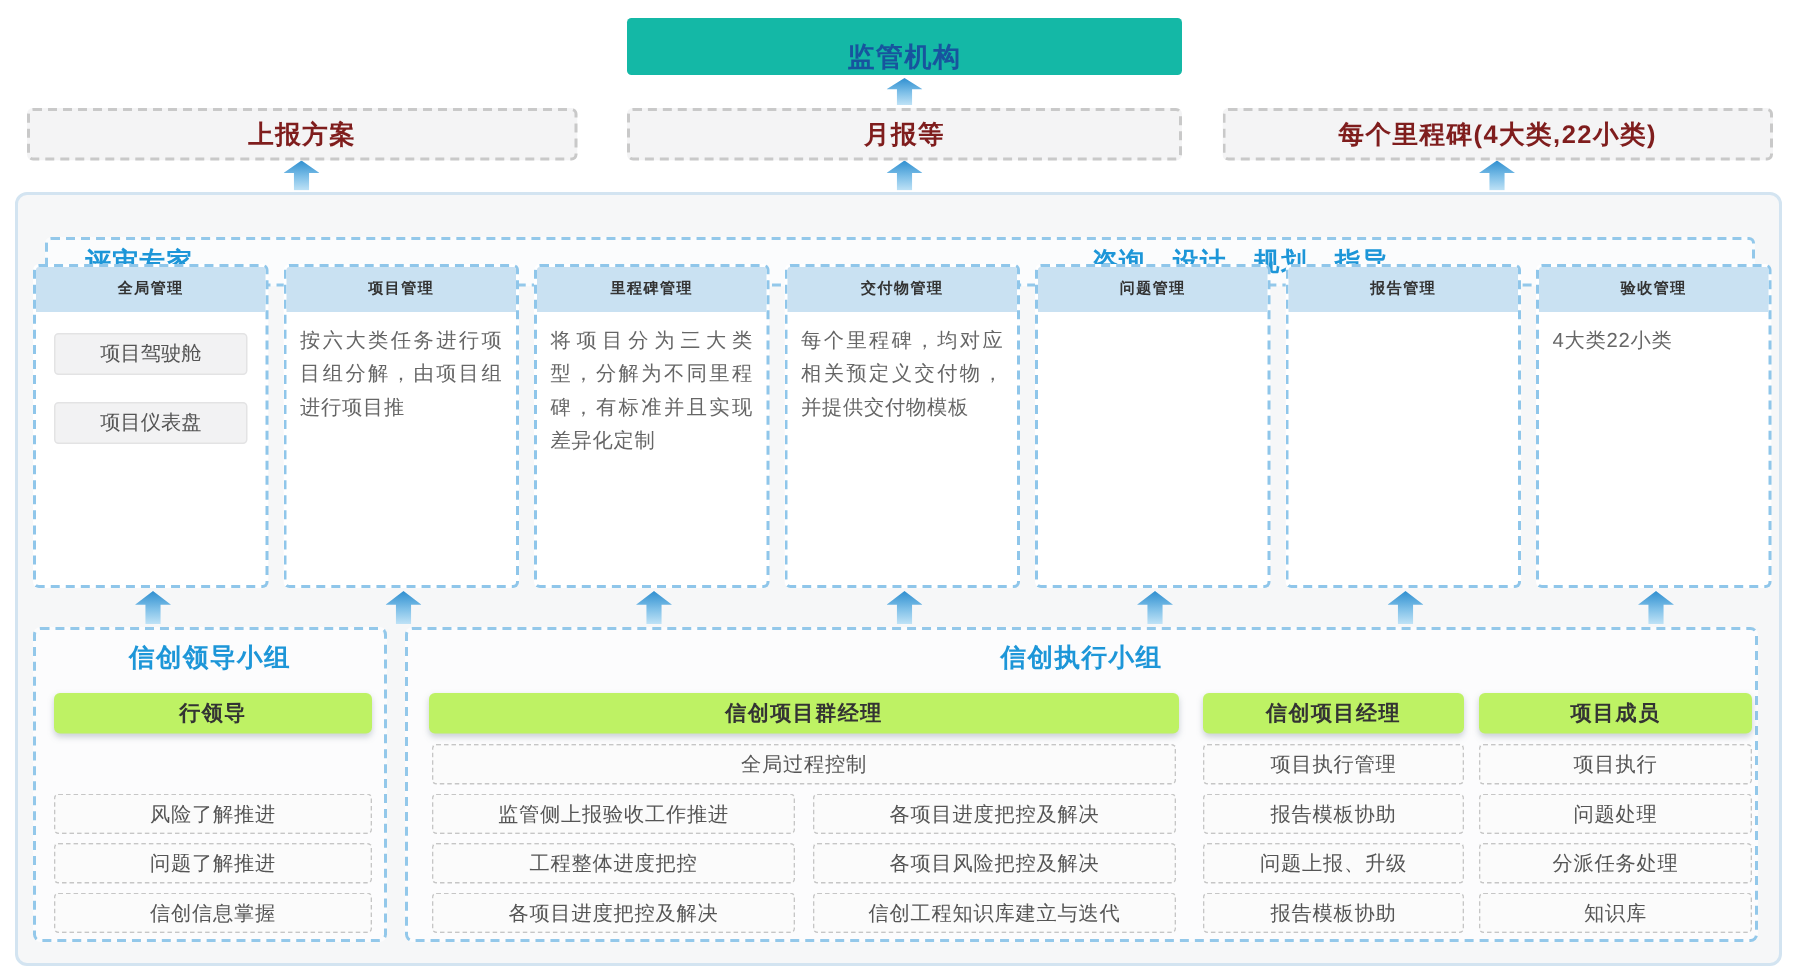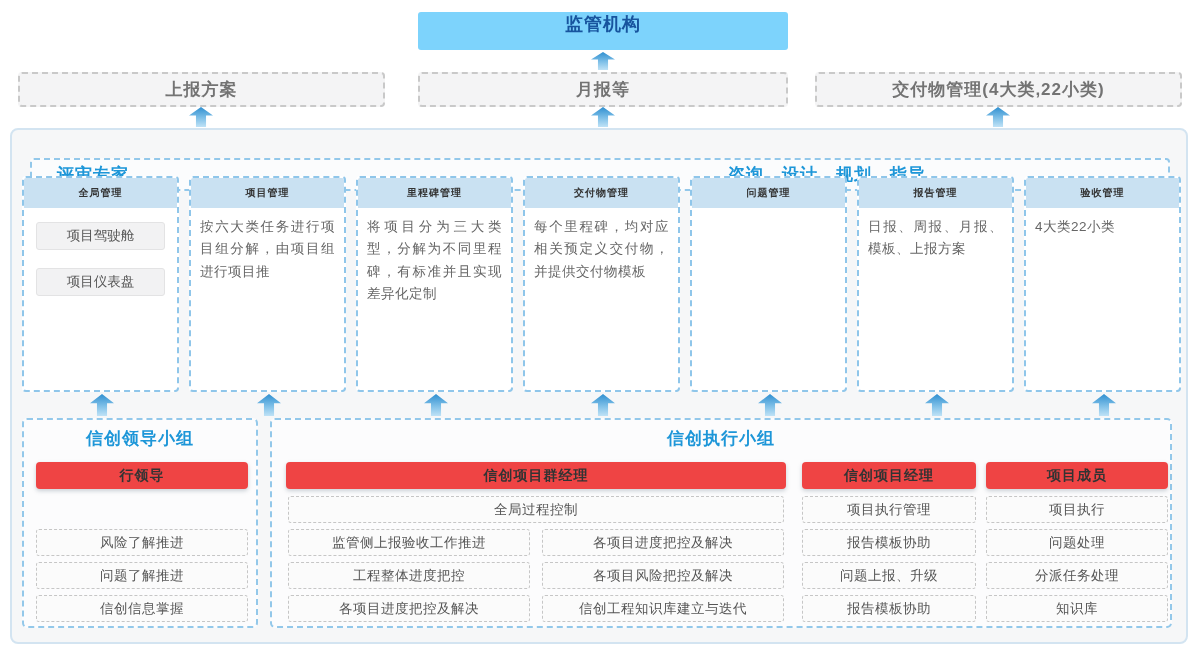--- a/index.html
+++ b/index.html
@@ -4,29 +4,29 @@
 <style>
   html,body{margin:0;padding:0;background:#ffffff;}
   body{
     font-family:"Liberation Sans","DejaVu Sans",sans-serif;
     -webkit-font-smoothing:antialiased;
   }
   .canvas{position:relative;width:1200px;height:650px;background:#ffffff;overflow:hidden;}
 
   
   .solid-box{
-    position:absolute;background:#7dd3fc;border-radius:3px;
-    display:flex;align-items:flex-start;justify-content:center;
+    position:absolute;background:#14b8a6;border-radius:3px;
+    display:flex;align-items:flex-end;justify-content:center;
     font-size:18px;font-weight:bold;color:#17549e;letter-spacing:1px;
   }
   
   .gray-box{
     position:absolute;background:#f4f4f5;border:2px dashed #c9c9c9;border-radius:4px;
     display:flex;align-items:center;justify-content:center;box-sizing:border-box;
-    font-size:17px;font-weight:bold;color:#737373;letter-spacing:1px;
+    font-size:17px;font-weight:bold;color:#7f1d1d;letter-spacing:1px;
   }
 
   
   .arrow{
     position:absolute;width:24px;height:20px;
     background:linear-gradient(180deg,#2f8fd0 0%,#7fc0e8 55%,#bfe2f6 100%);
     clip-path:polygon(50% 0,100% 42%,71% 42%,71% 100%,29% 100%,29% 42%,0 42%);
   }
 
   
@@ -68,21 +68,21 @@
   
   .group{
     position:absolute;top:418px;height:210px;background:#fcfcfd;
     border:2px dashed #93c8ea;border-radius:5px;box-sizing:border-box;
   }
   .group-title{
     position:absolute;left:0;right:0;top:7px;text-align:center;
     font-size:17px;font-weight:bold;color:#1d96d8;letter-spacing:1px;
   }
   .pill{
-    position:absolute;height:27px;line-height:27px;background:#ef4444;border-radius:4px;
+    position:absolute;height:27px;line-height:27px;background:#bef264;border-radius:4px;
     box-shadow:0 2px 4px rgba(110,125,140,.35);text-align:center;
     font-size:14px;font-weight:bold;color:#333;letter-spacing:1px;box-sizing:border-box;
   }
   .task{
     position:absolute;height:27px;line-height:25px;background:#fbfbfb;
     border:1px dashed #c6c6c6;border-radius:3px;box-sizing:border-box;
     text-align:center;font-size:13.5px;color:#555;letter-spacing:0.5px;
   }
 </style>
 </head>
@@ -96,21 +96,21 @@
 
   <div class="arrow" style="left:591px;top:52px;height:18px;"></div>
 
   <div class="gray-box" style="left:18px;top:72px;width:367px;height:35px;">
     <span>上报方案</span>
   </div>
   <div class="gray-box" style="left:418px;top:72px;width:370px;height:35px;">
     <span>月报等</span>
   </div>
   <div class="gray-box" style="left:815px;top:72px;width:367px;height:35px;">
-    <span>交付物管理(4大类,22小类)</span>
+    <span>每个里程碑(4大类,22小类)</span>
   </div>
 
   <div class="arrow" style="left:189px;top:107px;"></div>
   <div class="arrow" style="left:591px;top:107px;"></div>
   <div class="arrow" style="left:986px;top:107px;"></div>
 
   <div class="container"></div>
 
   <div class="band">
     <span class="band-label" style="left:25px;">评审专家</span>
@@ -143,23 +143,20 @@
         <p class="col-para">每个里程碑，均对应相关预定义交付物，并提供交付物模板</p>
       </div>
   </div>
 
   <div class="col" style="left:690px;">
     <div class="col-header">问题管理</div>
   </div>
 
   <div class="col" style="left:857px;">
     <div class="col-header">报告管理</div>
-    <div class="col-body">
-        <p class="col-para">日报、周报、月报、模板、上报方案</p>
-      </div>
   </div>
 
   <div class="col" style="left:1024px;">
     <div class="col-header">验收管理</div>
     <div class="col-body">
         <p class="col-para">4大类22小类</p>
       </div>
   </div>
 
   <div class="arrow" style="left:90px;top:394px;height:22px;"></div>

